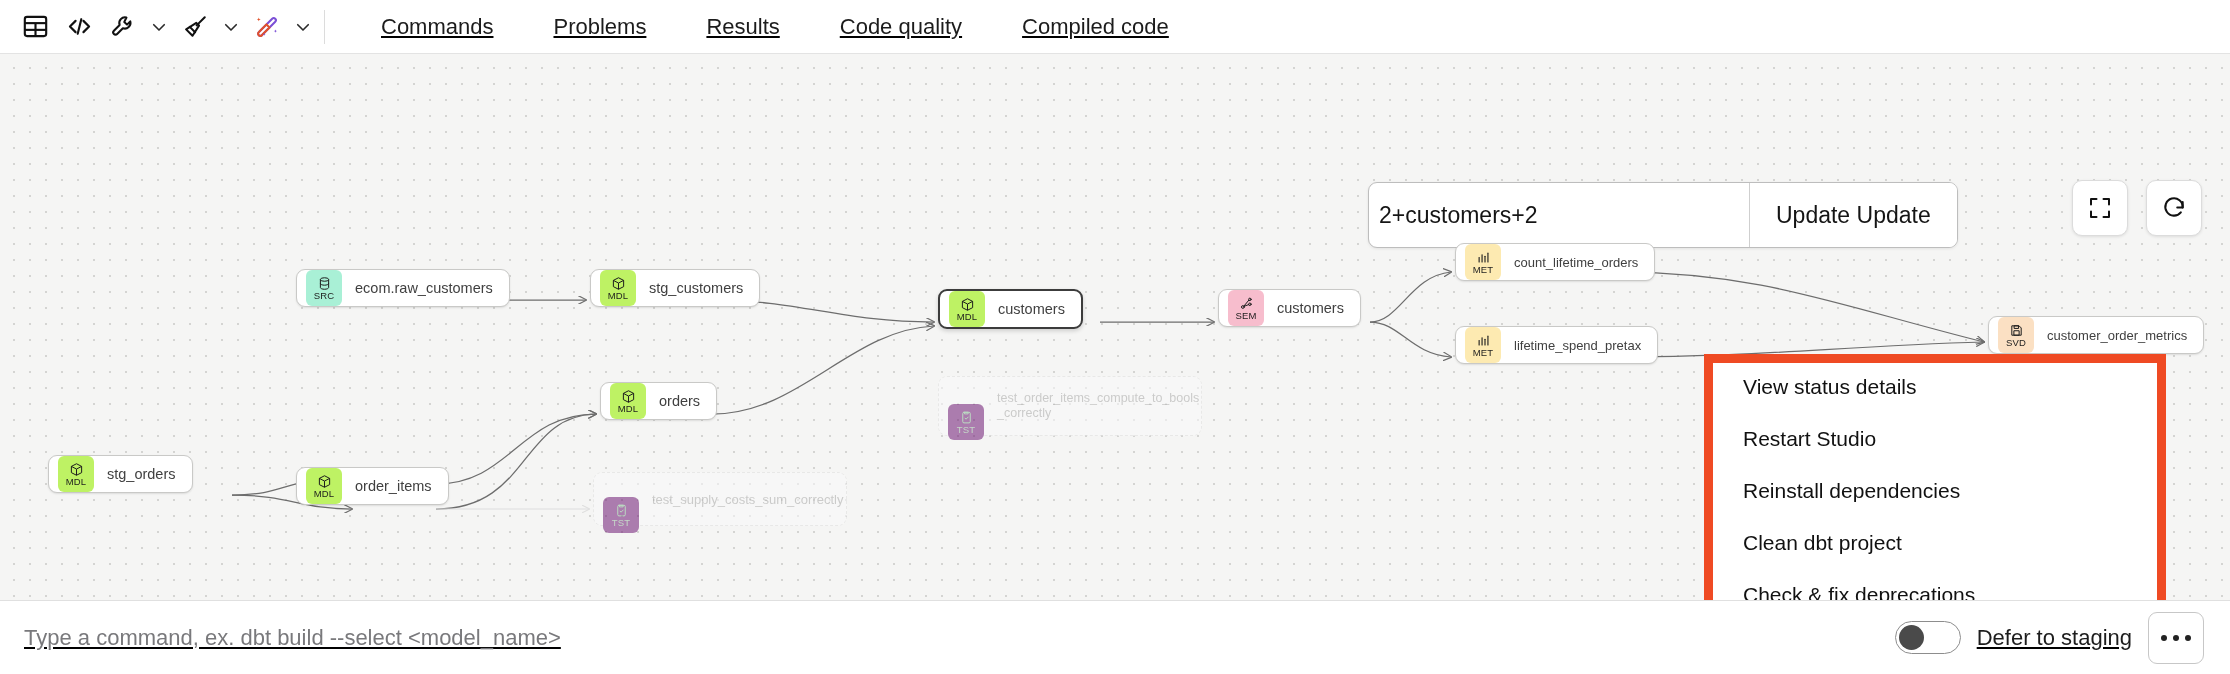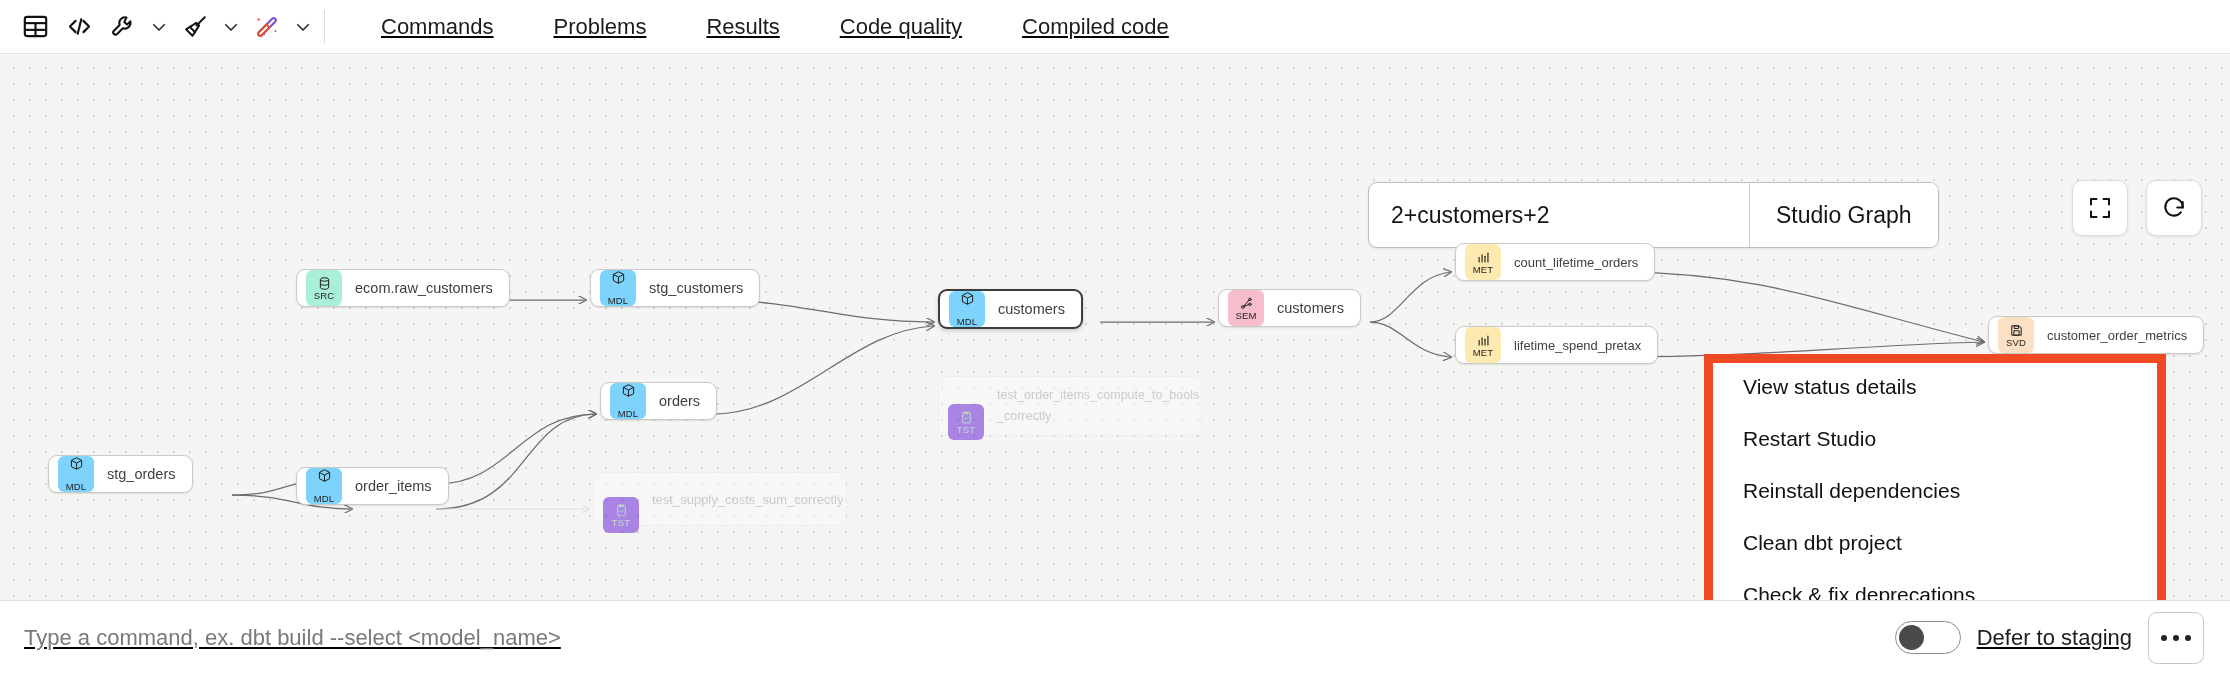--- a/index.html
+++ b/index.html
@@ -124,45 +124,45 @@
   }
   .node-label {
     font-size: 14.5px;
     color: #404040;
   }
   .node.ghost .node-label { color: #a9a9a9; }
   .node.ghost .badge-txt { color: #9ec2a6; }
 
   
   .b-src { background: #a9f0d6; }
-  .b-mdl { background: #7dd3fc; justify-content: space-between; }
+  .b-mdl { background: #bef264; }
   .b-sem { background: #f7bdcd; }
   .b-met { background: #fdeab1; }
   .b-svd { background: #fbe0c3; }
-  .b-tst { background: #6d28d9; margin-top: 32px; }
+  .b-tst { background: #701a75; margin-top: 32px; }
 
   
   .graph-search {
     position: absolute;
     left: 1368px; top: 128px;
     height: 66px;
     display: flex; align-items: stretch;
     background: #ffffff;
     border: 1px solid #bdbdbd;
     border-radius: 9px;
     box-shadow: 0 1px 3px rgba(0,0,0,.08);
     overflow: hidden;
   }
   .graph-search-input {
     width: 380px;
     border: none; outline: none;
     font-family: "Liberation Sans", sans-serif;
     font-size: 23px;
     color: #151515;
-    padding: 0 22px;
+    padding: 0 10px;
     background: transparent;
   }
   .update-graph-btn {
     display: flex; align-items: center; justify-content: center;
     padding: 0 26px;
     border-left: 1px solid #cfcfcf;
     font-size: 23px;
     color: #151515;
     cursor: pointer;
     background: #ffffff;
@@ -378,21 +378,21 @@
         <path d="M 1620 303 C 1760 303 1840 292 1984 288"></path>
       </g>
       <g fill="none" stroke="#dedede" stroke-width="1.1" marker-end="url(#ahl)">
         <path d="M 436 455 L 589 455"></path>
       </g>
     </svg>
 
     <div class="graph-search">
       <input class="graph-search-input" type="text" spellcheck="false" value="2+customers+2" style="">
       <div class="update-graph-btn">
-        <span>Studio Graph</span>
+        <span>Update Update</span>
       </div>
     </div>
 
     <div class="canvas-actions">
       <div class="sq-btn">
         <svg width="24" height="24" viewBox="0 0 24 24" fill="none" stroke="#111" stroke-width="2" stroke-linecap="round" stroke-linejoin="round">
           <polyline points="3,8.5 3,3 8.5,3"></polyline>
           <polyline points="15.5,3 21,3 21,8.5"></polyline>
           <polyline points="21,15.5 21,21 15.5,21"></polyline>
           <polyline points="8.5,21 3,21 3,15.5"></polyline>
@@ -492,21 +492,21 @@
 
     <div class="node ghost" style="left:938px; top:322px; width:264px; height:60px; align-items:center;">
       <div class="badge b-tst">
         <svg width="15" height="15" viewBox="0 0 24 24" fill="none" stroke="#8cc79a" stroke-width="1.6" stroke-linecap="round" stroke-linejoin="round">
           <rect x="6" y="3.6" width="12" height="17" rx="2"></rect>
           <path d="M9.4 3.6h5.2v2.6H9.4z"></path>
           <polyline points="9.6,13 11.3,14.7 14.8,11.2"></polyline>
         </svg>
         <span class="badge-txt">TST</span>
       </div>
-      <span class="node-label" style="font-size:12.5px; white-space:pre-line; line-height:21px;">test_order_items_compute_to_bools
+      <span class="node-label" style="font-size:12.5px; white-space:pre-line; line-height:15px;">test_order_items_compute_to_bools
 _correctly</span>
     </div>
 
     <div class="node" style="left:1218px; top:235px; min-width:128px;">
       <div class="badge b-sem">
         <svg width="15" height="15" viewBox="0 0 24 24" fill="none" stroke="#1d1d1d" stroke-width="1.6" stroke-linecap="round">
           <circle cx="6.2" cy="17.6" r="2.2"></circle>
             <circle cx="17.4" cy="5.4" r="2.0"></circle>
             <circle cx="17.4" cy="13.2" r="2.0"></circle>
           <line x1="7.9" y1="16.1" x2="15.7" y2="6.7"></line>

